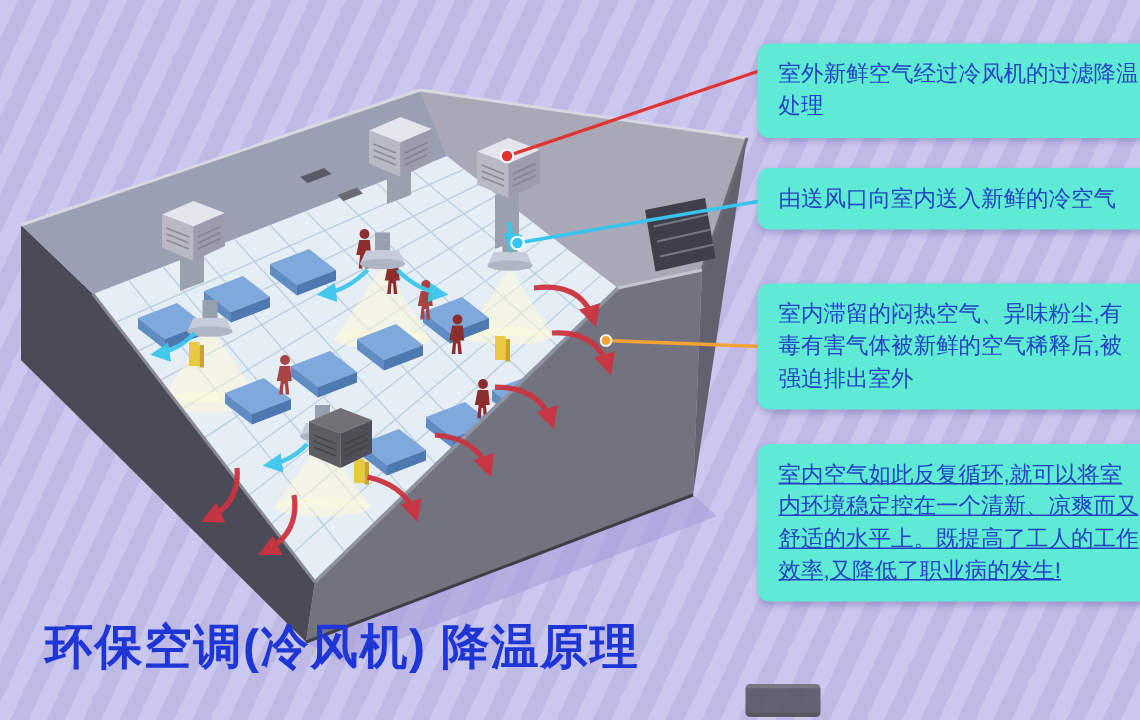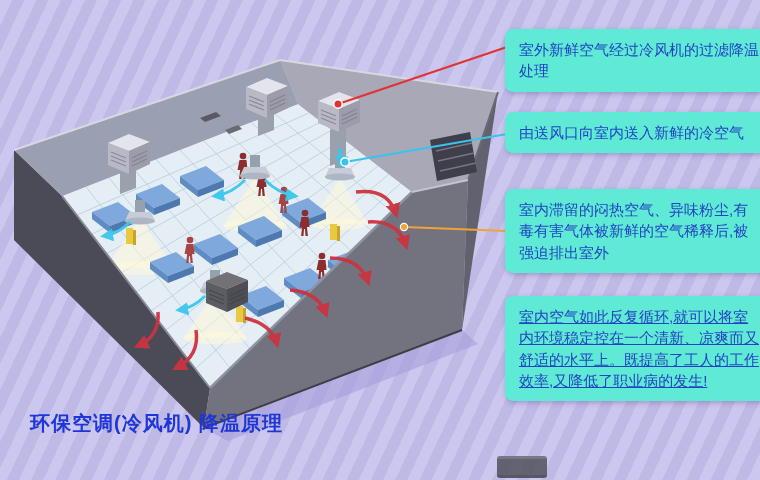--- a/index.html
+++ b/index.html
@@ -16,21 +16,21 @@
     background:#5eead4; border-radius:8px; padding:10px 14px;
     color:#2443c4; font-size:15px; line-height:1.42;
     box-shadow:1px 2px 5px rgba(80,70,140,.35);
   }
   #callout-1 { top:29px; }
   #callout-2 { top:112px; }
   #callout-3 { top:189px; }
   #callout-4 { top:296px;text-decoration:underline; }
   .page-title {
     position:absolute; left:30px; top:410px;
-    font-size:20px; font-weight:bold; color:#1e36d6; letter-spacing:1px;
+    font-size:32px; font-weight:bold; color:#1e36d6; letter-spacing:1px;
     white-space:nowrap;
   }
   .watermark {
     position:absolute; left:497px; top:456px; width:50px; height:22px;
     background:#565660; border-radius:3px; opacity:.88;
     border-top:3px solid #6d6d78; border-bottom:3px solid #494952;
   }
 </style>
 </head>
 <body>

